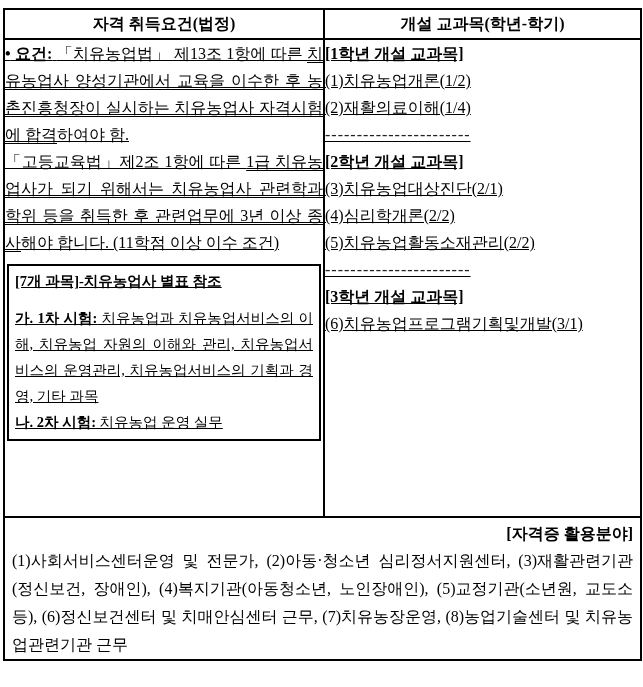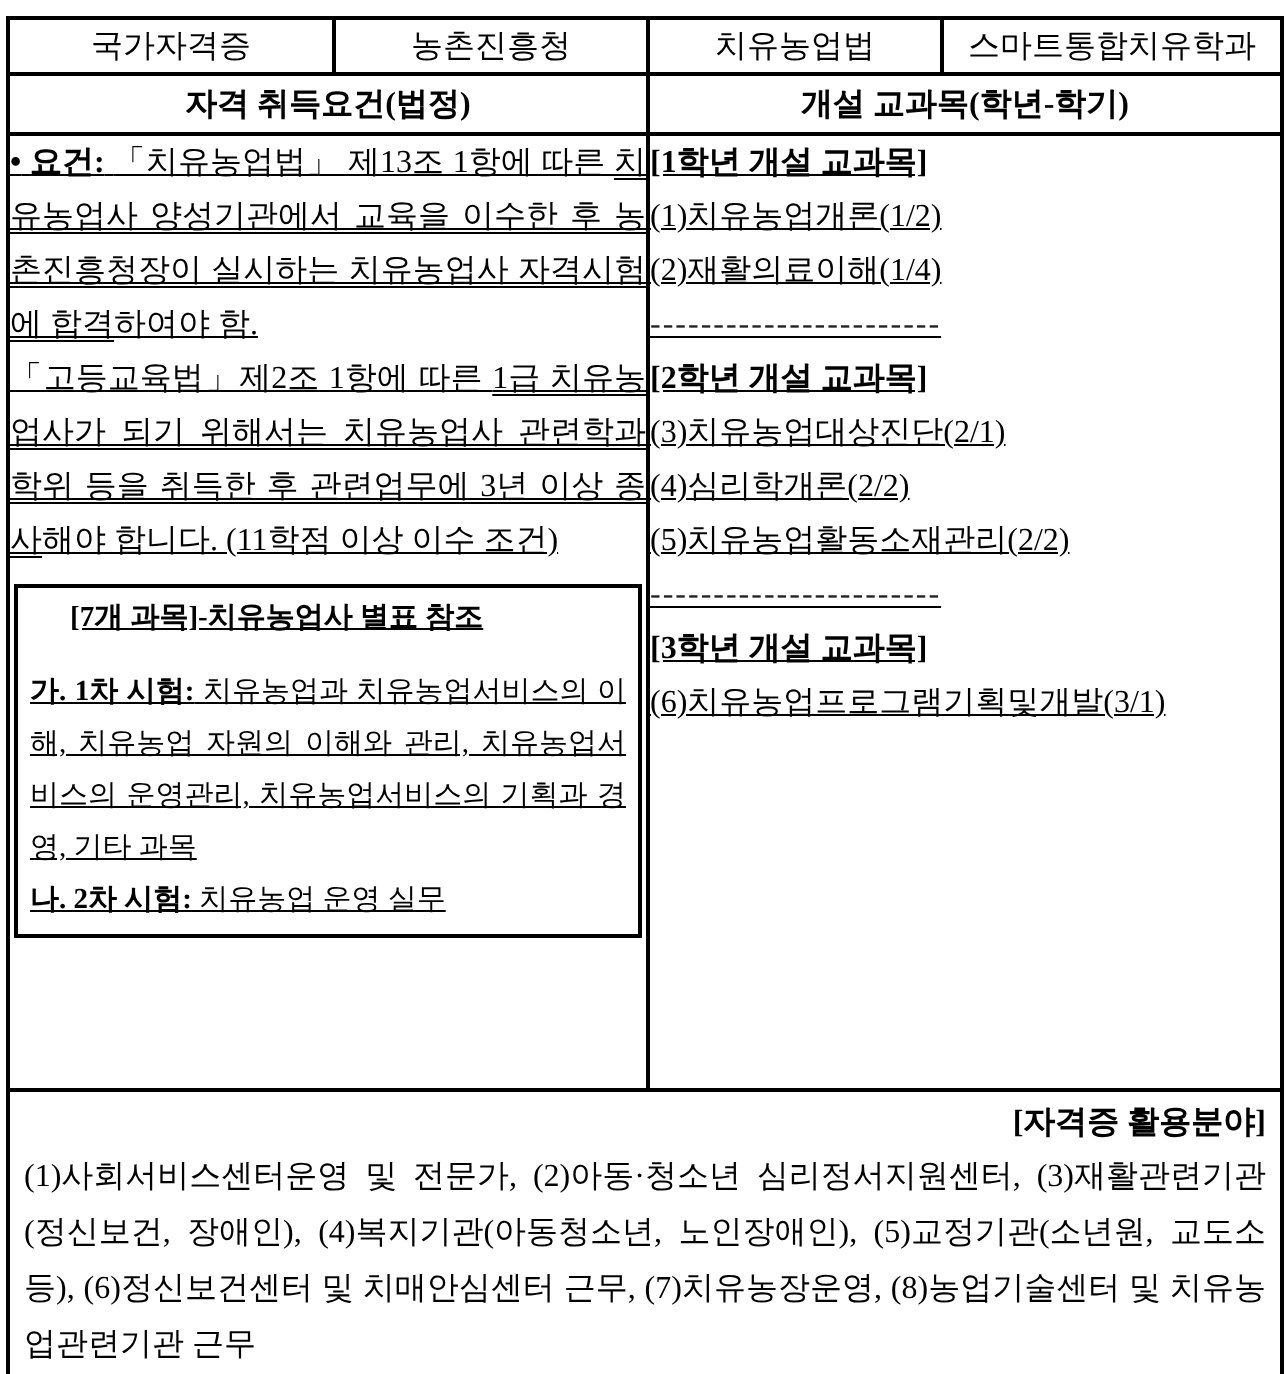--- a/index.html
+++ b/index.html
@@ -64,21 +64,20 @@
   u { text-underline-offset: 3px; }
   .exam-box {
     border: 2px solid #000000;
     margin: 8px 2px 0 2px;
     padding: 2px 6px 4px 6px;
     font-size: 14.5px;
   }
   .exam-box .box-title {
     font-weight: bold;
     line-height: 26px;
-    margin-left: 20px;
   }
   .exam-box .box-gap { height: 11px; }
   .exam-box p {
     margin: 0;
     text-align: justify;
     word-break: break-all;
     line-height: 26px;
   }
   td.courses-cell {
     padding: 26px 6px 0 9px;
@@ -122,26 +121,20 @@
   <table class="doc">
     <colgroup>
       <col style="width:163px">
       <col style="width:157px">
       <col style="width:147px">
       <col style="width:170px">
     </colgroup>
 
     <tbody>
 
-    <tr class="value-row">
-      <td>국가자격증</td>
-      <td>농촌진흥청</td>
-      <td>치유농업법</td>
-      <td>스마트통합치유학과</td>
-    </tr>
 
     <tr class="section-row">
       <th colspan="2">자격 취득요건(법정)</th>
       <th colspan="2">개설 교과목(학년-학기)</th>
     </tr>
 
     <tr class="body-row">
       <td colspan="2" class="req-cell">
         <p class="req-text"><span class="bullet">•</span> <span class="bold">요건:</span> <span>「치유농업법」 제13조 1항에 따른 </span><u>치유농업사 양성기관에서 교육을 이수한 후 농촌진흥청장이 실시하는 치유농업사 자격시험에 합격</u><span>하여야 함.</span></p>
         <p class="req-text"><span>「고등교육법」제2조 1항에 따른 </span><u>1급 치유농업사가 되기 위해서는 치유농업사 관련학과 학위 등을 취득한 후 관련업무에 3년 이상 종사</u><span>해야 합니다. (11학점 이상 이수 조건)</span></p>

